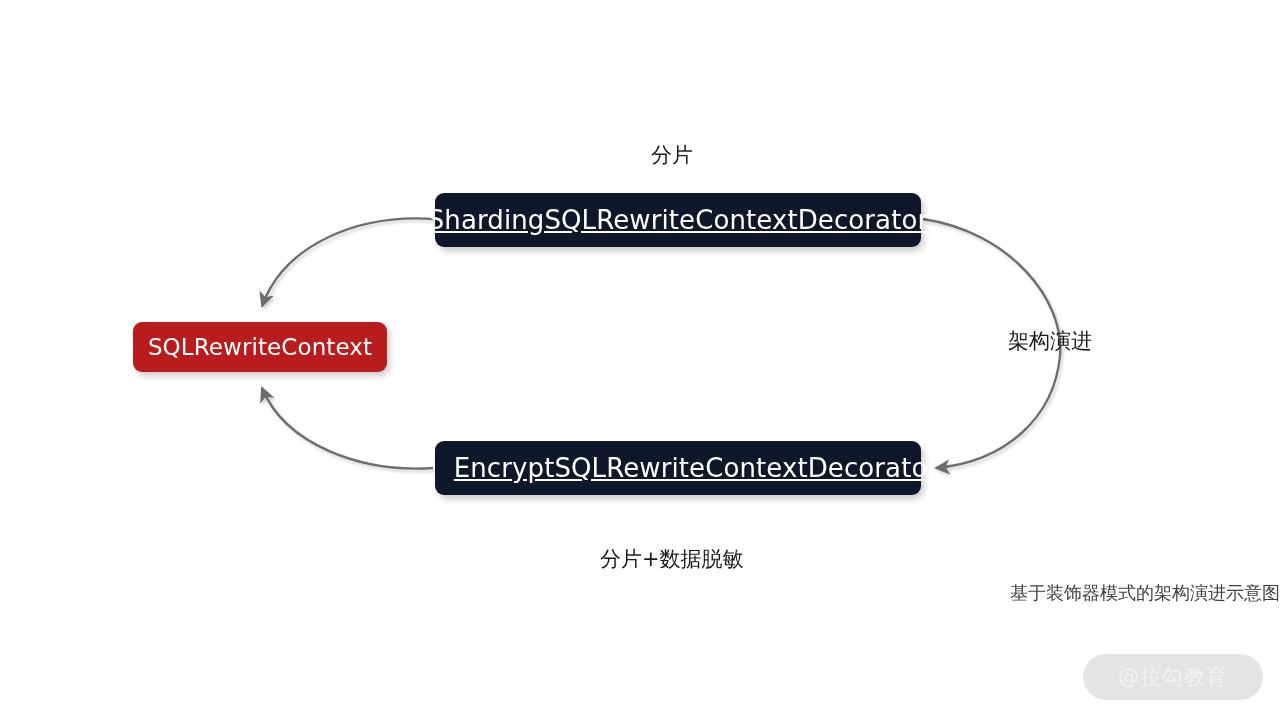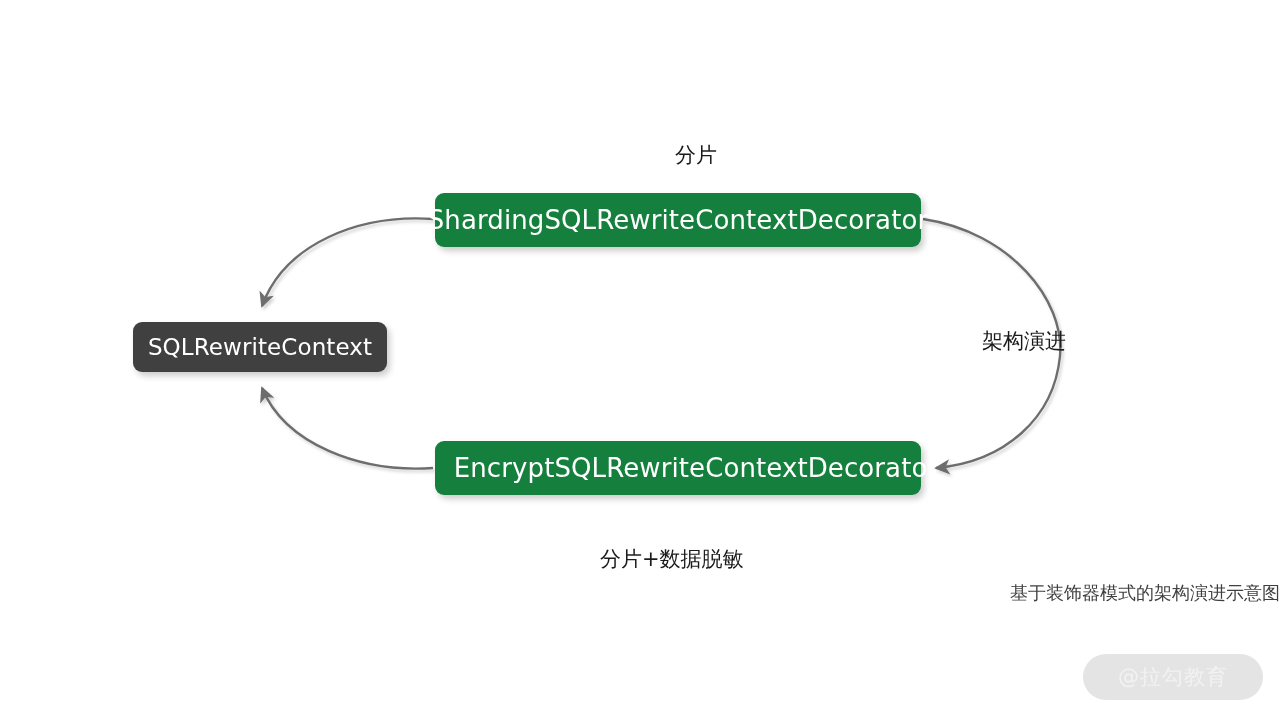--- a/index.html
+++ b/index.html
@@ -40,24 +40,25 @@
     align-items: center;
     justify-content: center;
     color: #ffffff;
     font-weight: 400;
     letter-spacing: 0.1px;
     box-shadow: 3px 4px 6px rgba(0,0,0,0.20);
     white-space: nowrap;
   }
 
   .node-green {
-    background: #15803d;
+    background: #0f172a;
+    text-decoration: underline;
   }
   .node-orange {
-    background: #404040;
+    background: #b91c1c;
   }
 
   #node-sharding {
     left: 435px;
     top: 193px;
     width: 486px;
     height: 54px;
     font-size: 26px;
   }
   #node-encrypt {
@@ -78,28 +79,27 @@
 
   .edge-label {
     position: absolute;
     color: #1a1a1a;
     font-size: 21px;
     white-space: nowrap;
   }
   #label-sharding {
     left: 651px;
     top: 141px;
-    margin-left: 24px;
   }
   #label-encrypt {
     left: 600px;
     top: 545px;
   }
   #label-evolution {
-    left: 982px;
+    left: 1008px;
     top: 327px;
   }
 
   #caption {
     position: absolute;
     left: 0;
     top: 581px;
     width: 1280px;
     text-align: right;
     color: #3f3f3f;

